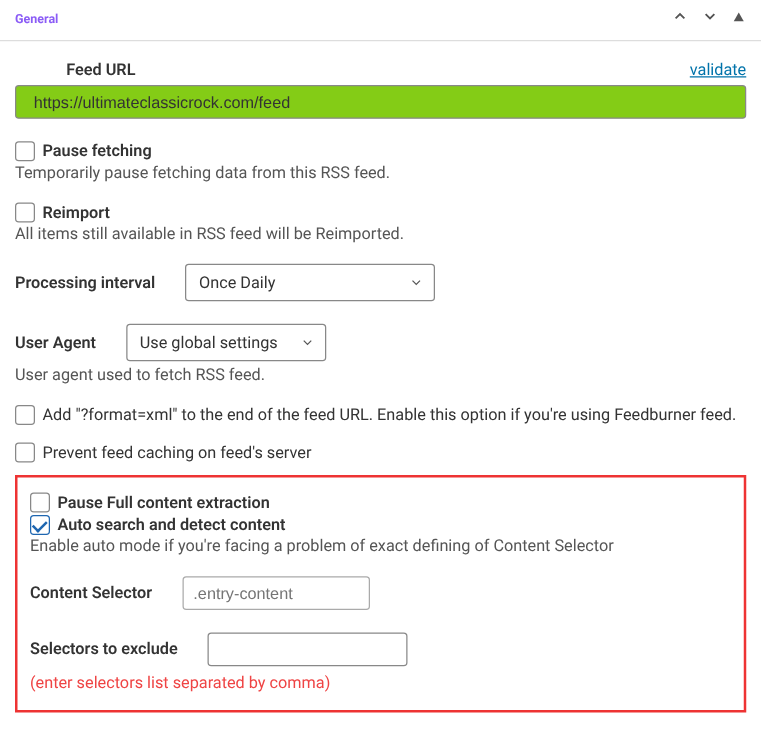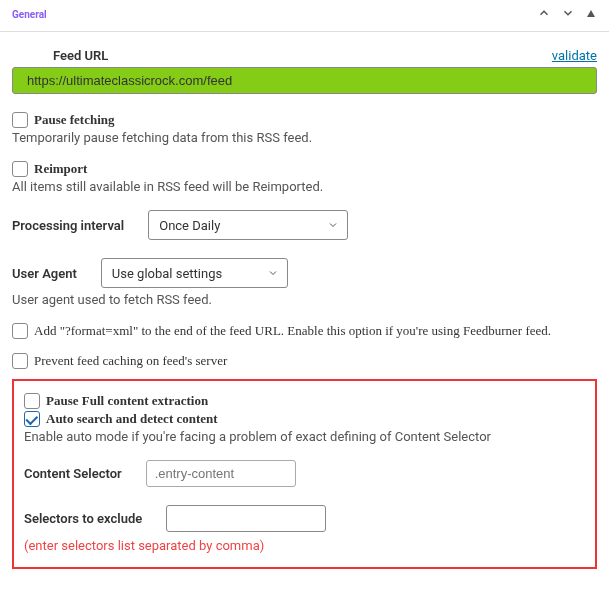--- a/index.html
+++ b/index.html
@@ -88,21 +88,20 @@
     width: 9px;
     height: 5px;
     border-left: 2.5px solid #1e66b0;
     border-bottom: 2.5px solid #1e66b0;
     transform: rotate(-45deg) translate(0px,-1px);
   }
   .check-label {
     font-weight: 600;
     color: #333;
     font-size: 13px;
-    font-family: Liberation Serif, serif;
   }
   .check-label.normal { font-weight: 400; }
   .helper {
     color: #555;
     font-size: 13px;
     margin-top: 2px;
     margin-bottom: 16px;
   }
   .inline-row {
     display: flex;
@@ -126,21 +125,21 @@
     color: #333;
   }
   .select-wrap .chev {
     position: absolute;
     right: 8px;
     top: 50%;
     transform: translateY(-50%);
     pointer-events: none;
   }
   .select-wide { width: 200px; }
-  .select-narrow { width: 187px; }
+  .select-narrow { width: 160px; }
   .highlight-box {
     border: 2px solid #e33;
     padding: 12px 10px 14px 10px;
     margin-top: 4px;
   }
   .highlight-box .check-row { margin-bottom: 2px; }
   .highlight-box .helper { margin-bottom: 16px; }
   .mini-input {
     border: 1px solid #aaa;
     border-radius: 3px;

